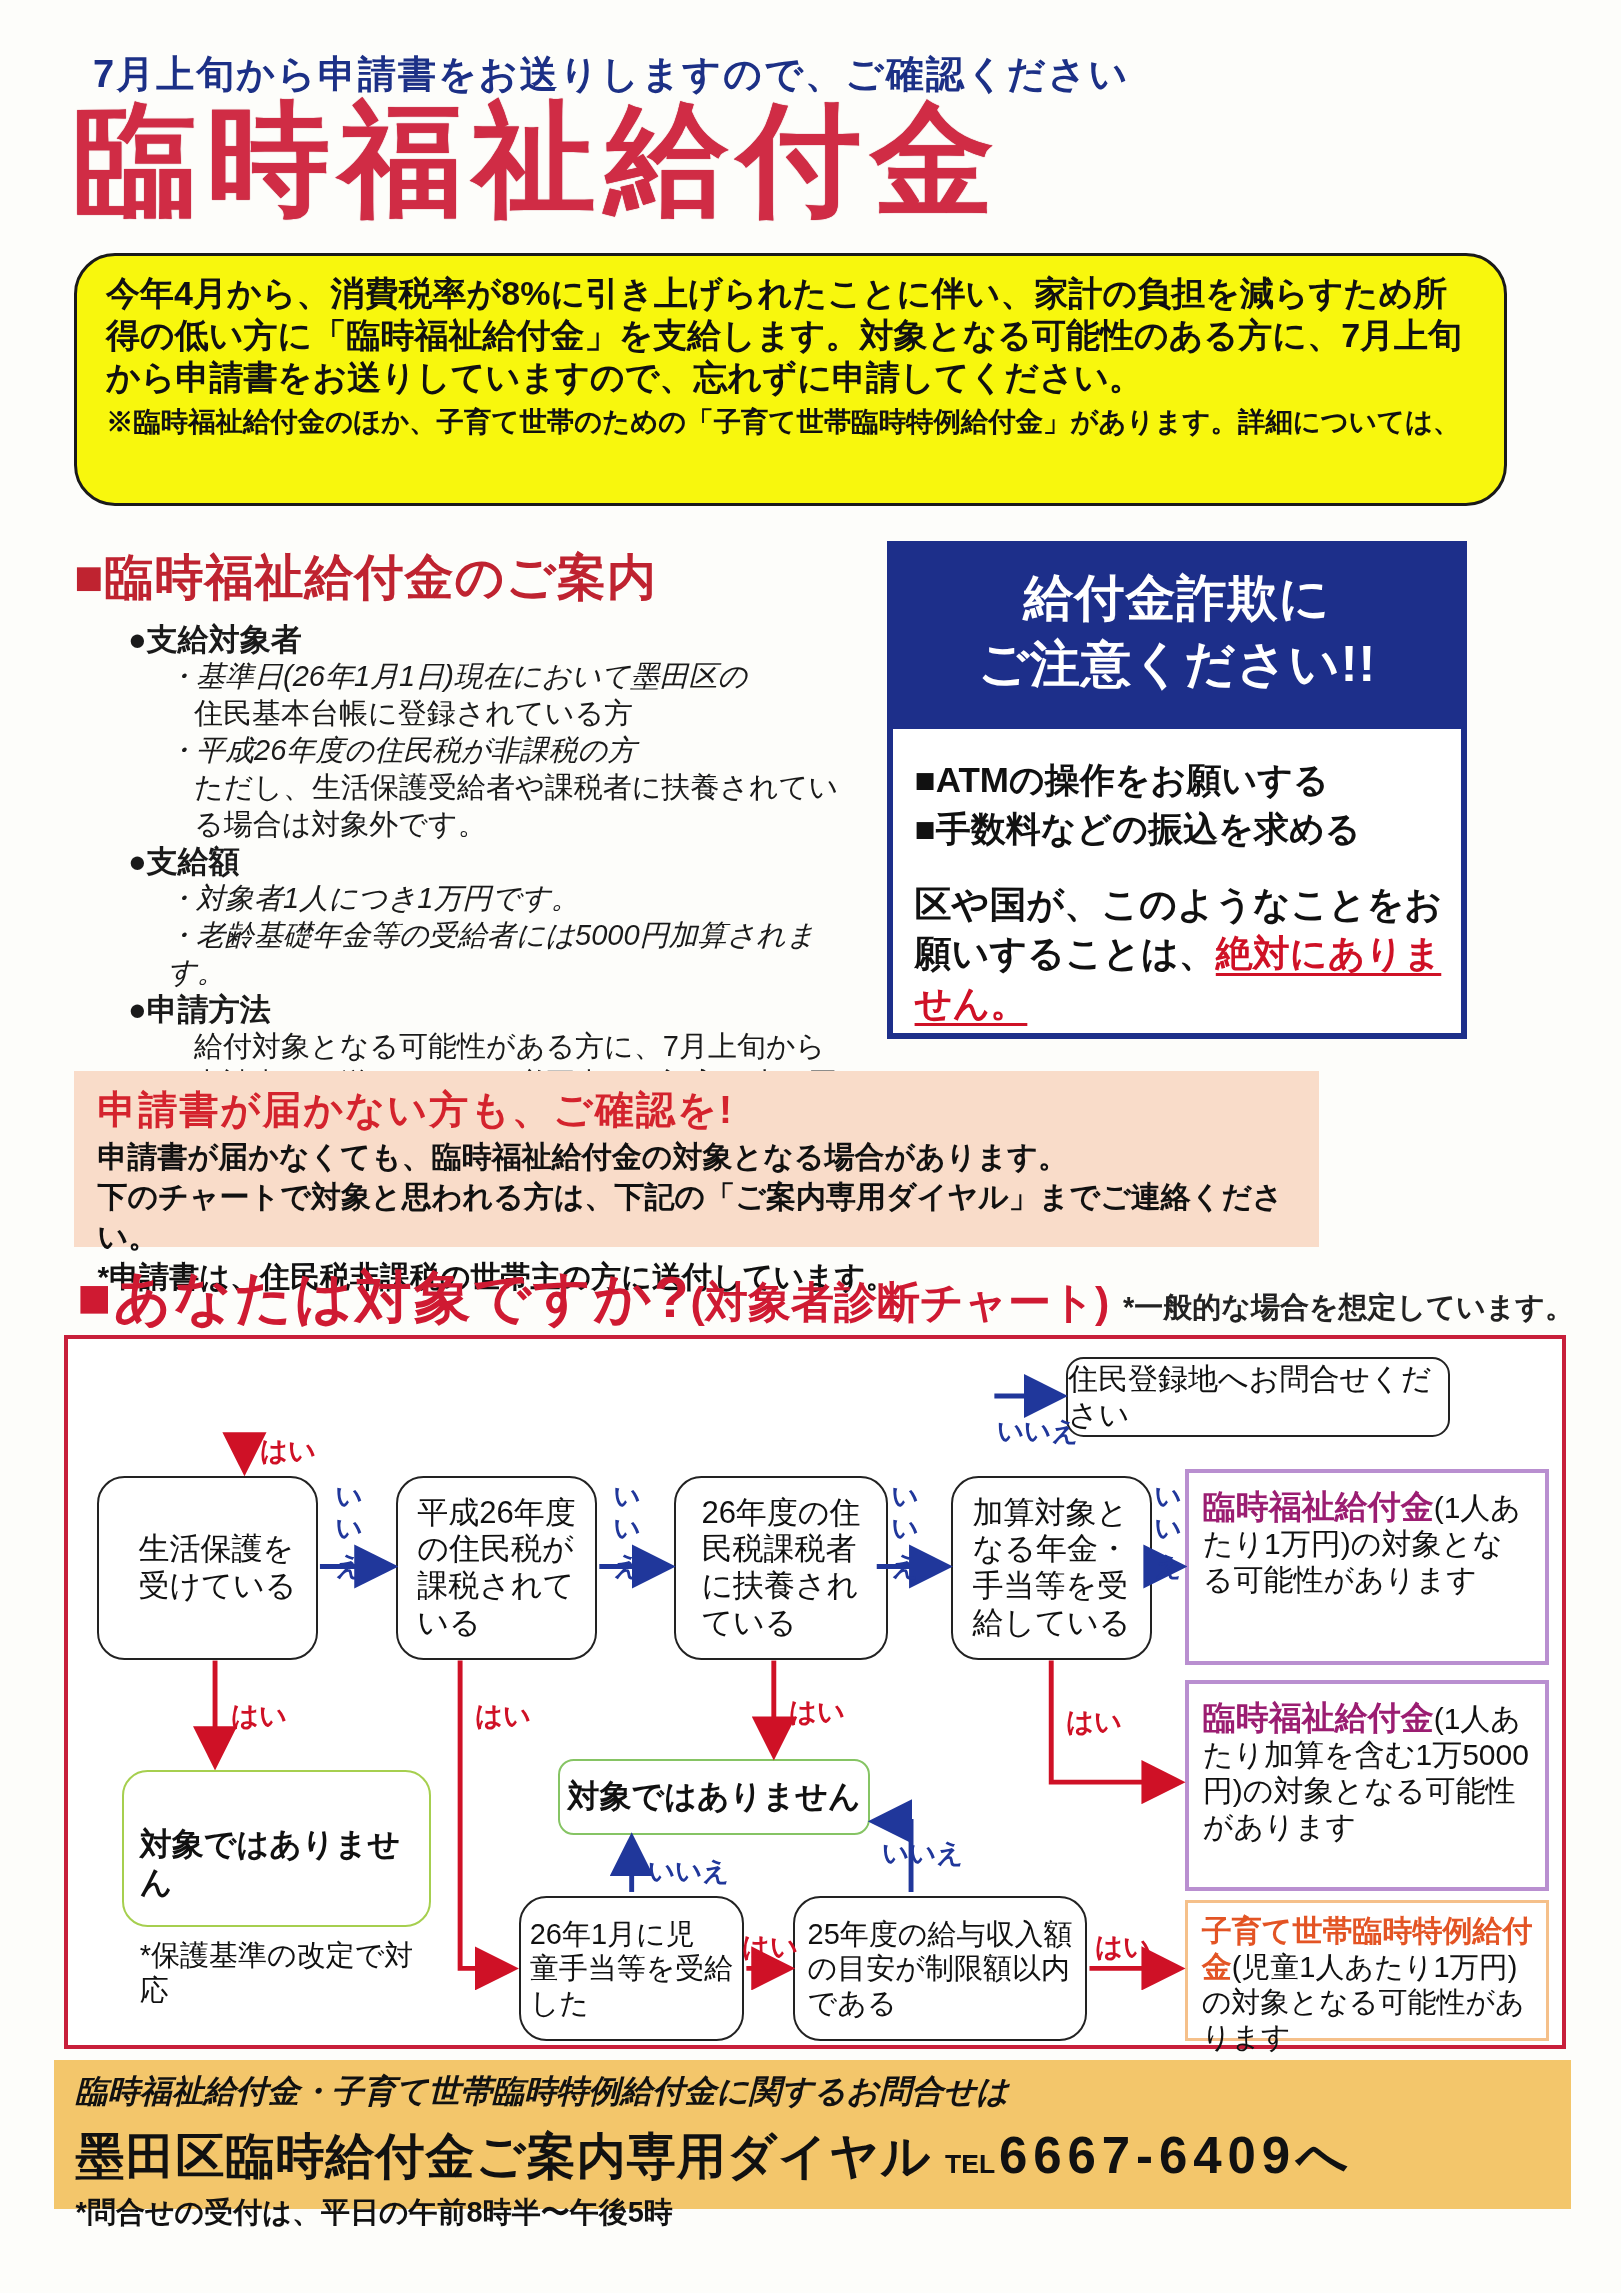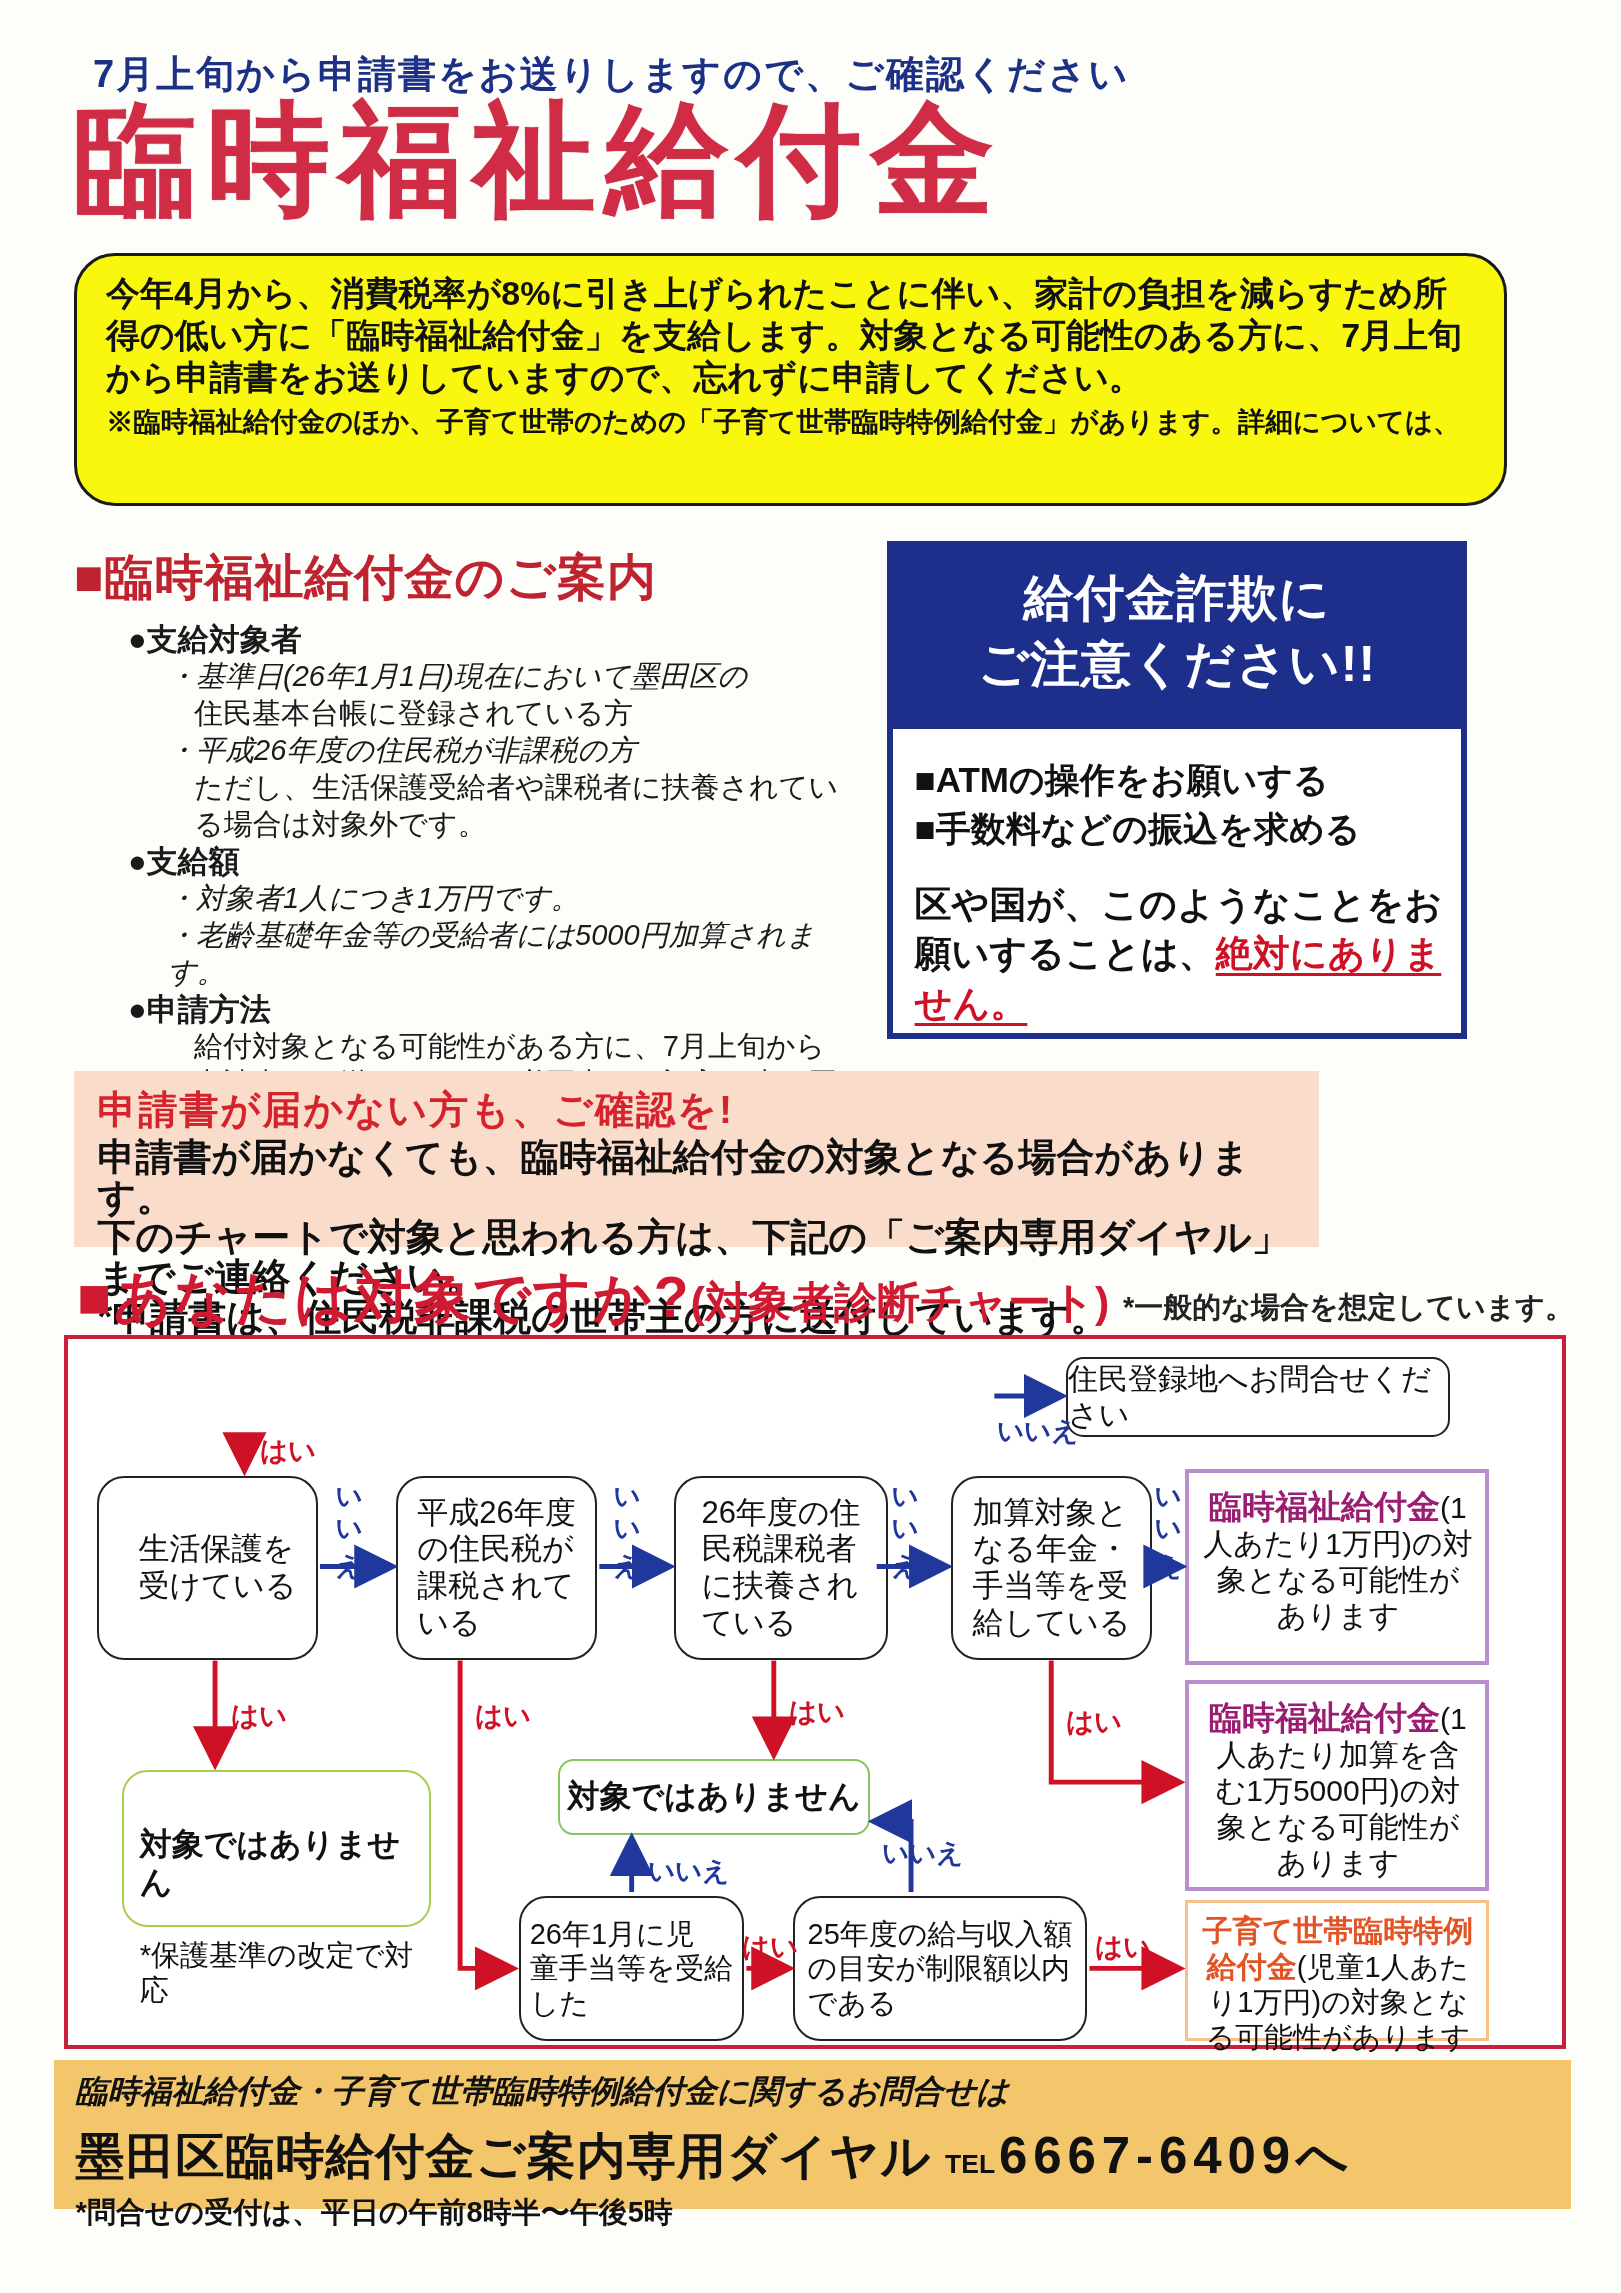--- a/index.html
+++ b/index.html
@@ -57,21 +57,21 @@
     color:#cf1126; text-decoration:underline;
     text-decoration-thickness:2.9px; text-underline-offset:6.9px;
   }
 
   
   .reminder-box {
     left:74px; top:1071px; width:1245px; height:176px;
     background:#f9dcc9; padding:11.8px 0 0 23.5px;
   }
   .reminder-heading { font-size:39px; font-weight:bold; color:#d4232d; letter-spacing:2px; }
-  .reminder-line { font-size:38px; font-weight:bold; line-height:40px; color:#111; }
+  .reminder-line { font-size:30px; font-weight:bold; line-height:40px; color:#111; }
 
   
   .chart-heading { left:61px; top:1260px; width:1529px; white-space:nowrap;text-align:center; }
   .ch-main { font-size:57px; font-weight:900; color:#cf1a32; letter-spacing:2px; }
   .ch-sub  { font-size:43px; font-weight:bold; color:#cf1a32; }
   .ch-note { font-size:29px; font-weight:bold; color:#222; margin-left:13.7px; }
 
   
   .chart {
     left:64px; top:1335px; width:1502px; height:714px;
@@ -97,23 +97,23 @@
     border:2.9px solid #a6cf4f; border-radius:25.5px;
     display:block; padding:17.6px 13.7px 0 15.7px; text-align:left;
   }
   .green1 .t1 { font-size:32px; font-weight:bold; }
   .green1 .t2 { font-size:29px; line-height:1.2; }
   .green2 {
     left:490px; top:420px; width:312px; height:76px;
     border:2.9px solid #86c464; border-radius:15.7px; font-weight:bold; font-size:32px;
   }
   .result {
-    position:absolute; left:1117px; width:304px; background:#fff;
+    position:absolute; left:1117px; width:364px; background:#fff;
     padding:13.7px 11.8px 0 13.7px; font-size:30px; line-height:1.2; color:#111;
-    display:block; text-align:center;
+    display:block; text-align:left;
   }
   .res-purple { border:4.9px solid #b98fd0; }
   .res1 { top:130px; height:196px; }
   .res2 { top:341px; height:211px; }
   .res3 { top:561px; height:141px; border:3.9px solid #f5c08a; font-size:29px; padding-top:9.8px; }
   .res-title-p { color:#9b1d71; font-weight:bold; font-size:33px; }
   .res-title-o { color:#e35424; font-weight:bold; font-size:30px; }
 
   .lbl-yes { position:absolute; color:#cf1126; font-size:27.4px; font-weight:bold; }
   .lbl-no  { position:absolute; color:#20379b; font-size:26.5px; font-weight:bold; }

